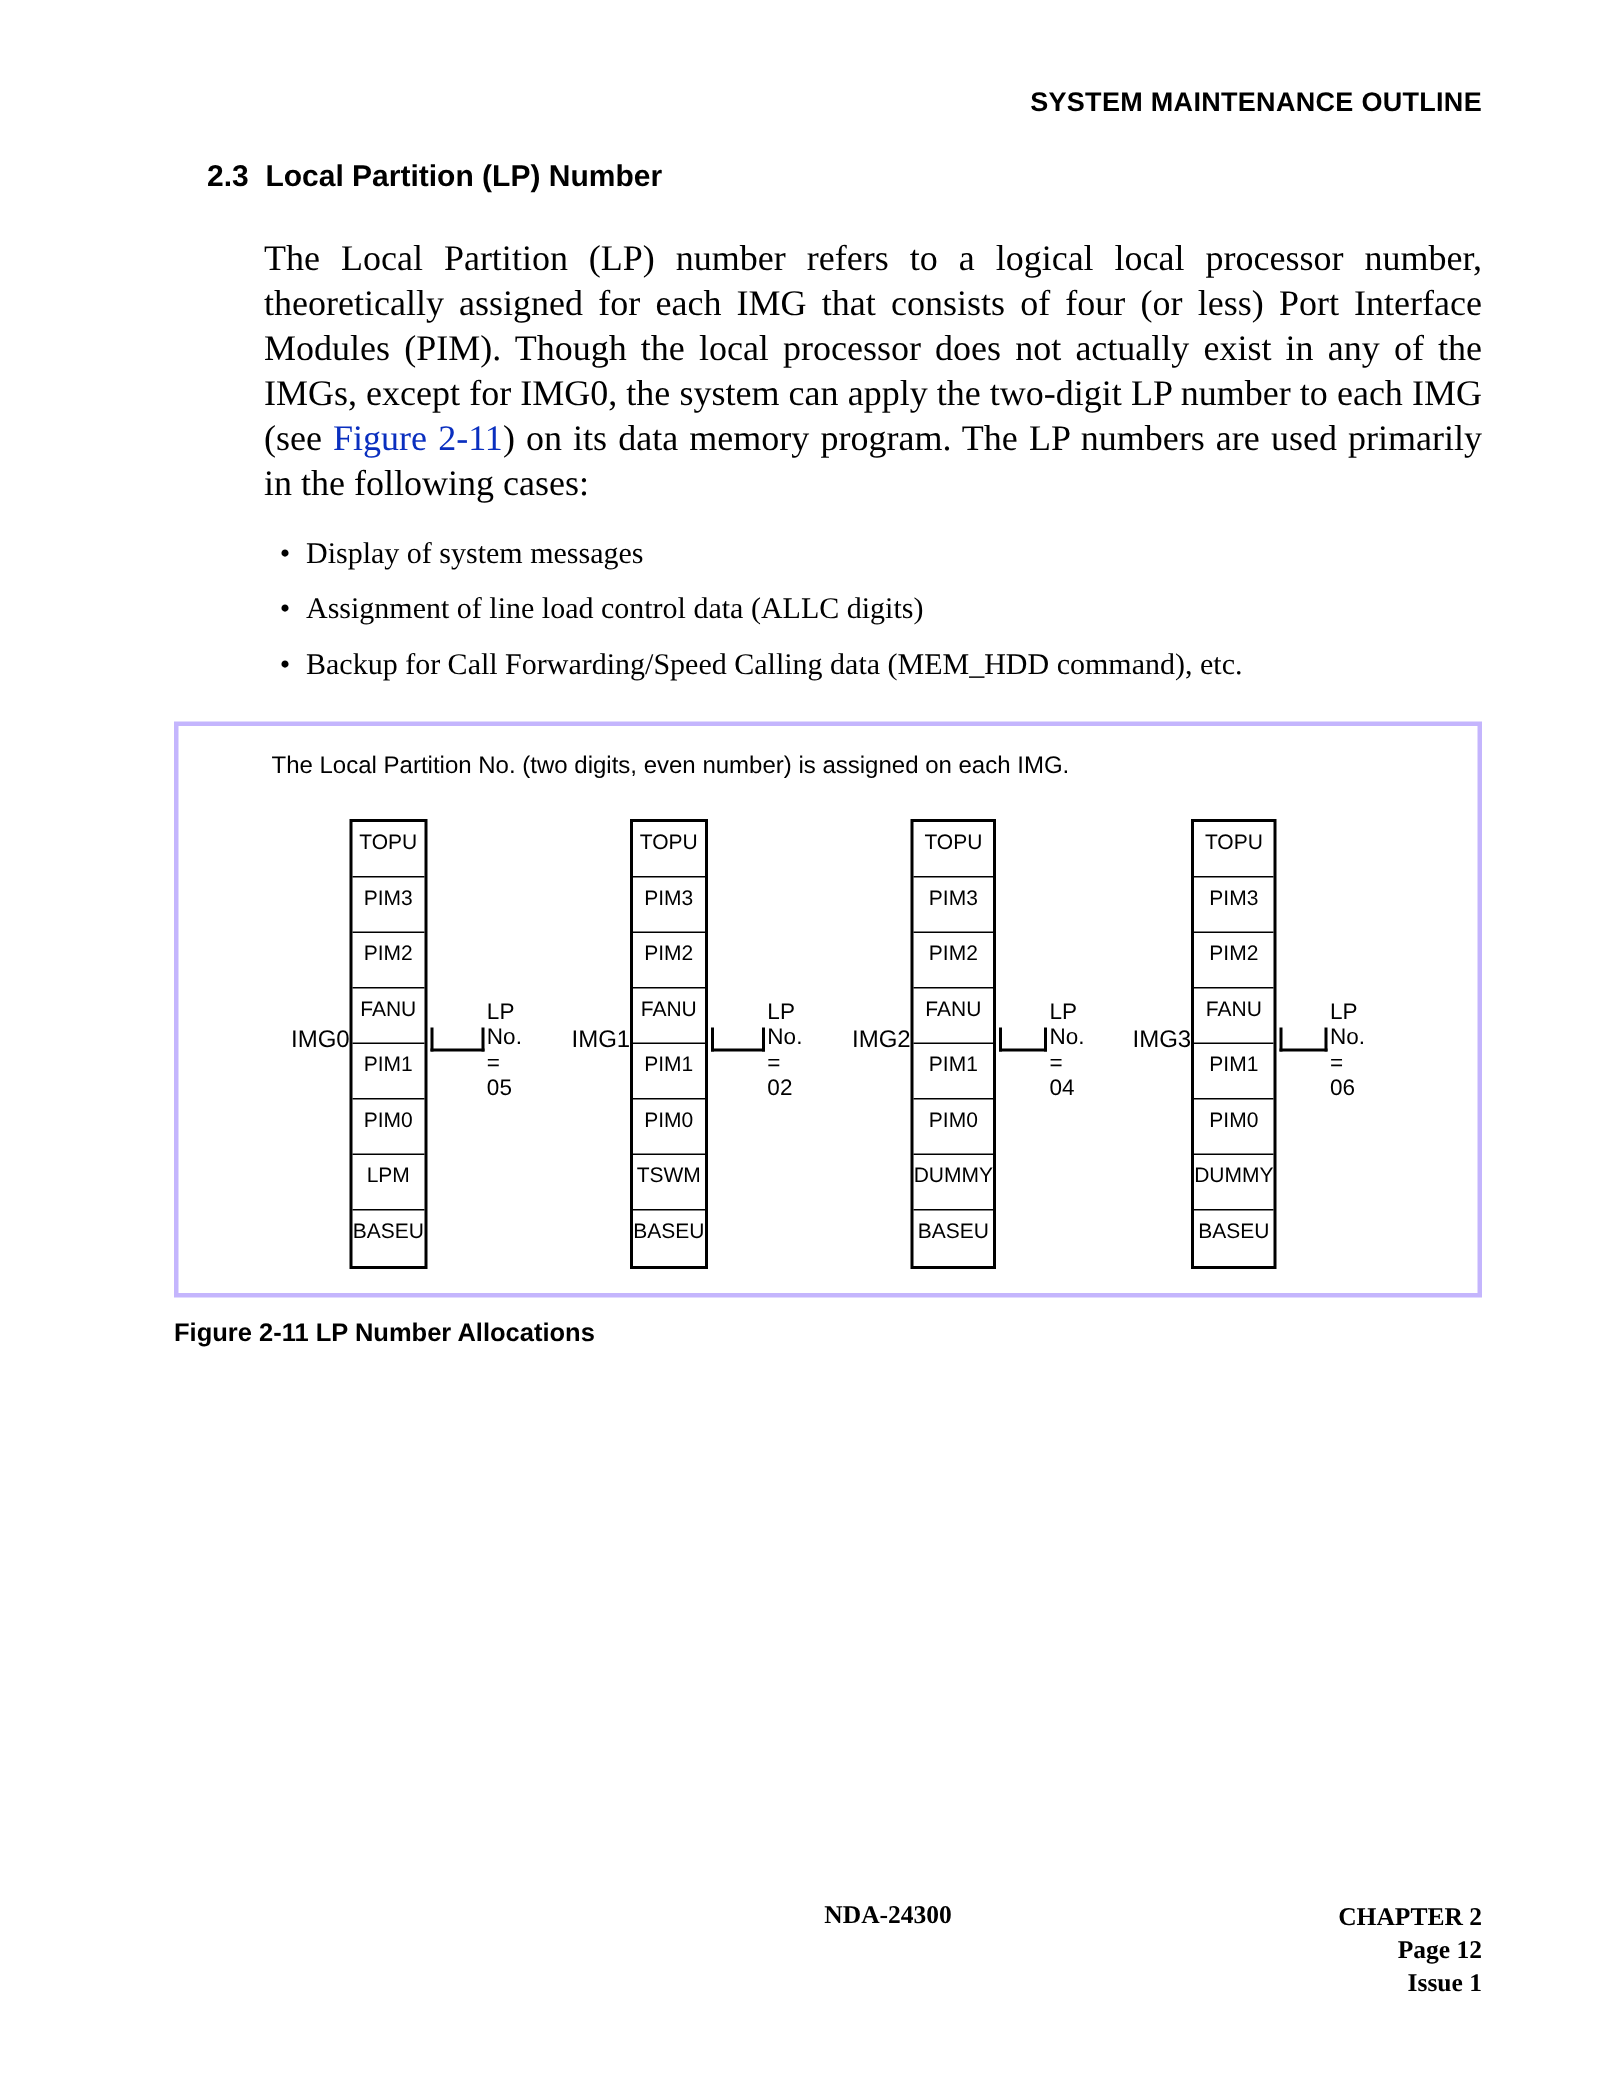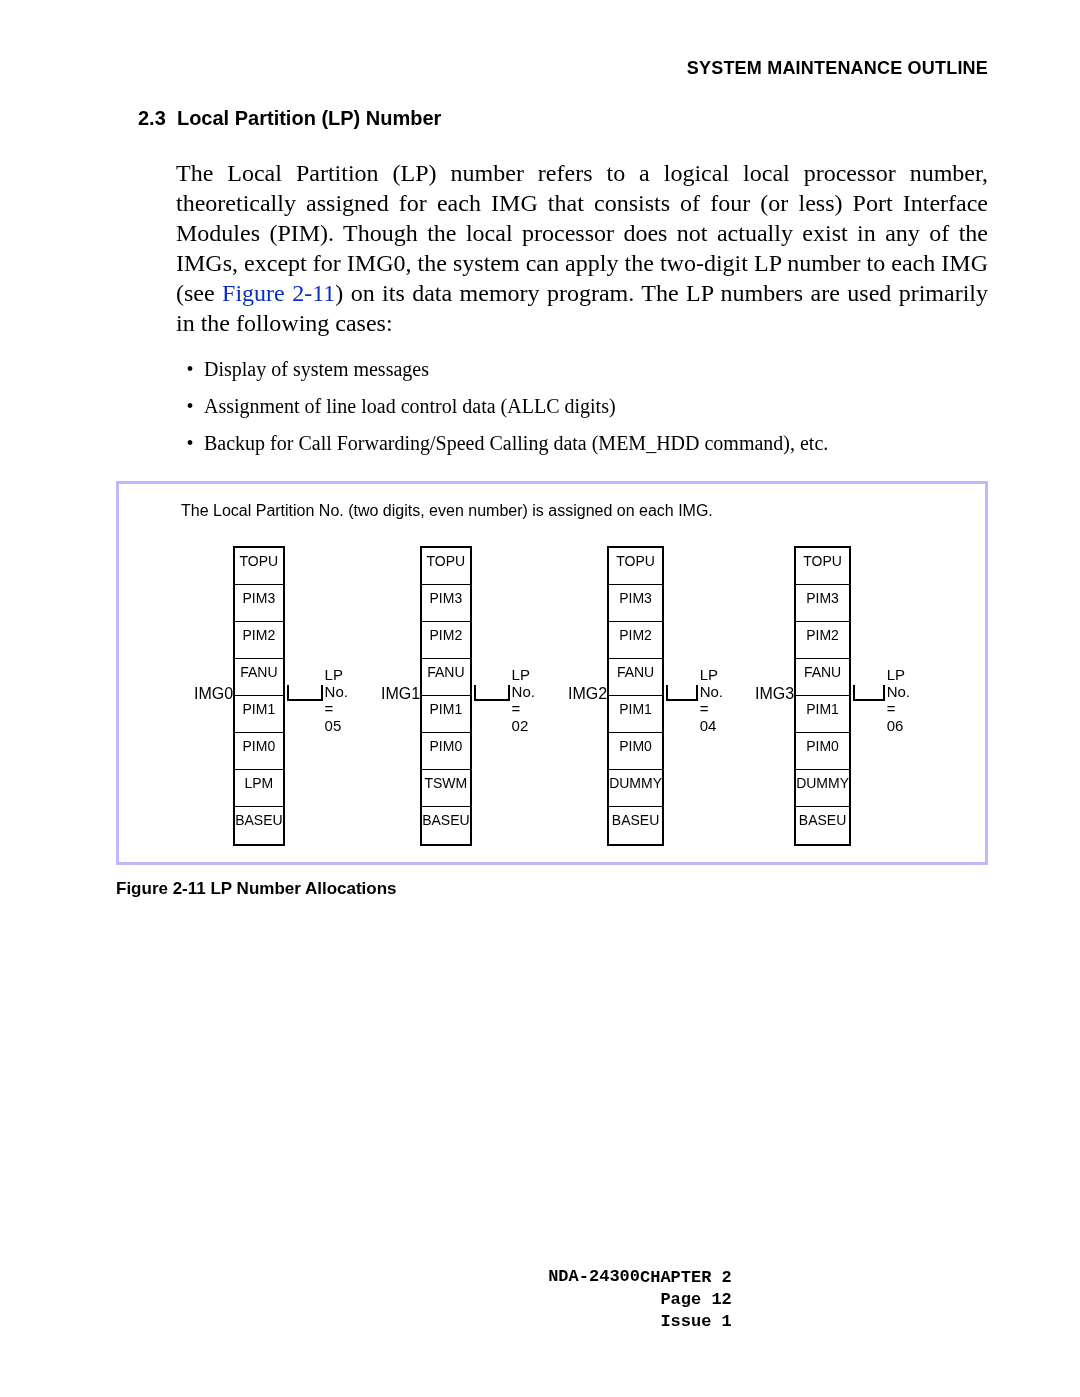--- a/index.html
+++ b/index.html
@@ -134,25 +134,25 @@
     font-family: Arial, Helvetica, sans-serif;
     font-weight: bold;
     font-size: 17px;
     margin-top: 14px;
   }
   .footer {
     position: absolute;
     left: 92px;
     right: 92px;
     bottom: 64px;
-    font-family: Liberation Mono, monospace;
+    font-family: Liberation Serif, serif;
     font-weight: bold;
     font-size: 17px;
     display: flex;
-    justify-content: center;
+    justify-content: space-between;
     align-items: flex-start;
   }
   .footer-right {
     text-align: right;
     line-height: 1.3;
   }
 </style>
 </head>
 <body>
 

